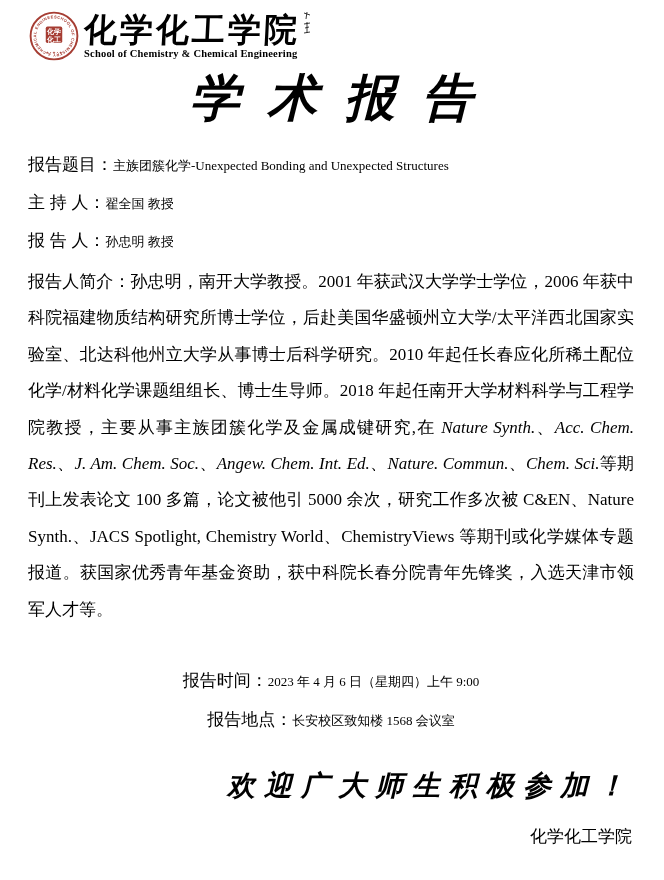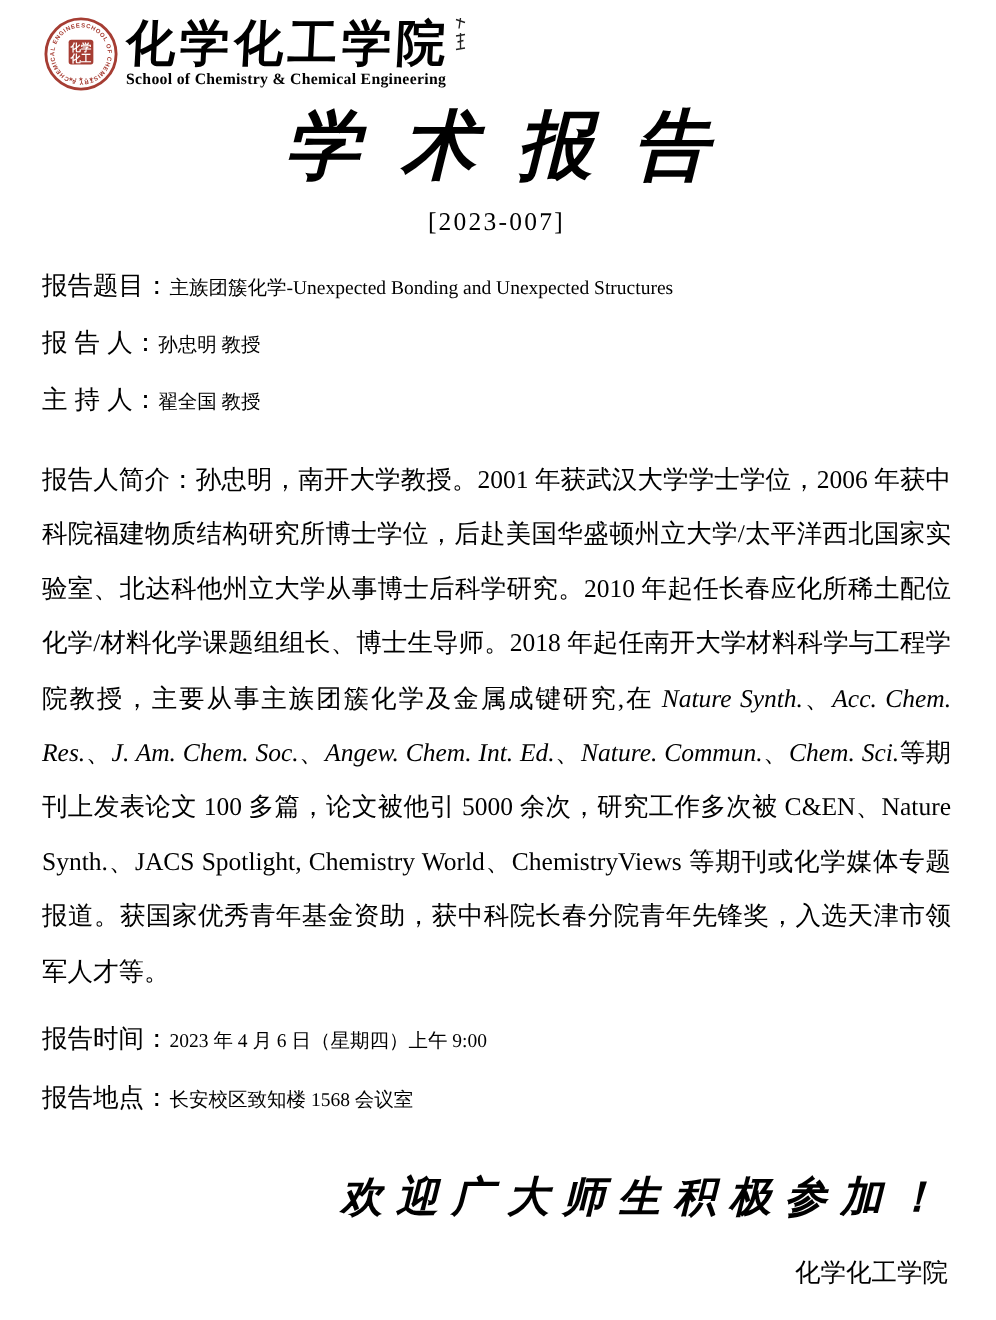--- a/index.html
+++ b/index.html
@@ -36,25 +36,25 @@
   
   .fields { margin-top: 14px; }
   .field-line { font-size: 17.5px; line-height: 37px; }
   .label {
     font-weight: normal; font-size: 17px;
     font-family: "Liberation Sans", "DejaVu Sans", sans-serif;
   }
   .value { font-size: 13px; }
   
   .bio {
-    font-size: 17px; line-height: 36.4px; text-align: justify; margin-top: 16px;
+    font-size: 17px; line-height: 36.4px; text-align: justify; margin-top: 4px;
   }
   .bio .italic { font-style: italic; }
   
-  .schedule { margin-top: 8px; }
+  .schedule { margin-top: 34px; text-align: center; }
   .schedule .field-line { line-height: 37.5px; }
   
   .welcome {
     text-align: right; font-size: 28px; font-weight: 900; font-style: italic;
     letter-spacing: 9px; text-indent: 9px; margin-top: 28px;
   }
   
   .footer { margin-top: 16px; text-align: right; font-size: 17px; line-height: 32px; padding-right: 2px; }
 </style>
 </head>
@@ -79,31 +79,30 @@
     <div class="org">
       <div class="org-cn">化学化工学院</div>
       <div class="org-en">School of Chemistry &amp; Chemical Engineering</div>
     </div>
     <svg class="sig-mark" viewBox="0 0 10 26">
       <path d="M2,3 L8,5 M5,2 L4,9 M2,14 L8,13 M3,18 L7,17 M5,12 L5,23 M2,23 L8,22" stroke="#222" stroke-width="0.9" fill="none"></path>
     </svg>
   </div>
 
   <div class="title">学术报告</div>
-  <div class="doc-number">[2023-007]</div>
 
   <div class="fields">
     <div class="field-line">
       <span class="label">报告题目：</span><span class="value">主族团簇化学-Unexpected Bonding and Unexpected Structures</span>
     </div>
     <div class="field-line">
-      <span class="label">报 告 人：</span><span class="value">孙忠明  教授</span>
+      <span class="label">主 持 人：</span><span class="value">翟全国  教授</span>
     </div>
     <div class="field-line">
-      <span class="label">主 持 人：</span><span class="value">翟全国  教授</span>
+      <span class="label">报 告 人：</span><span class="value">孙忠明  教授</span>
     </div>
   </div>
 
   <div class="bio">
     <span class="label">报告人简介：</span><span><span>孙忠明，南开大学教授。2001 年获武汉大学学士学位，2006 年获中科院福建物质结构研究所博士学位，后赴美国华盛顿州立大学/太平洋西北国家实验室、北达科他州立大学从事博士后科学研究。2010 年起任长春应化所稀土配位化学/材料化学课题组组长、博士生导师。2018 年起任南开大学材料科学与工程学院教授，主要从事主族团簇化学及金属成键研究,在 </span><span class="italic">Nature Synth.</span><span>、</span><span class="italic">Acc. Chem. Res.</span><span>、</span><span class="italic">J. Am. Chem. Soc.</span><span>、</span><span class="italic">Angew. Chem. Int. Ed.</span><span>、</span><span class="italic">Nature. Commun.</span><span>、</span><span class="italic">Chem. Sci.</span><span>等期刊上发表论文 100 多篇，论文被他引 5000 余次，研究工作多次被 C&amp;EN、Nature Synth.、JACS Spotlight, Chemistry World、ChemistryViews 等期刊或化学媒体专题报道。获国家优秀青年基金资助，获中科院长春分院青年先锋奖，入选天津市领军人才等。</span></span>
   </div>
 
   <div class="schedule">
     <div class="field-line">
       <span class="label">报告时间：</span><span class="value">2023 年 4 月 6 日（星期四）上午 9:00</span>

